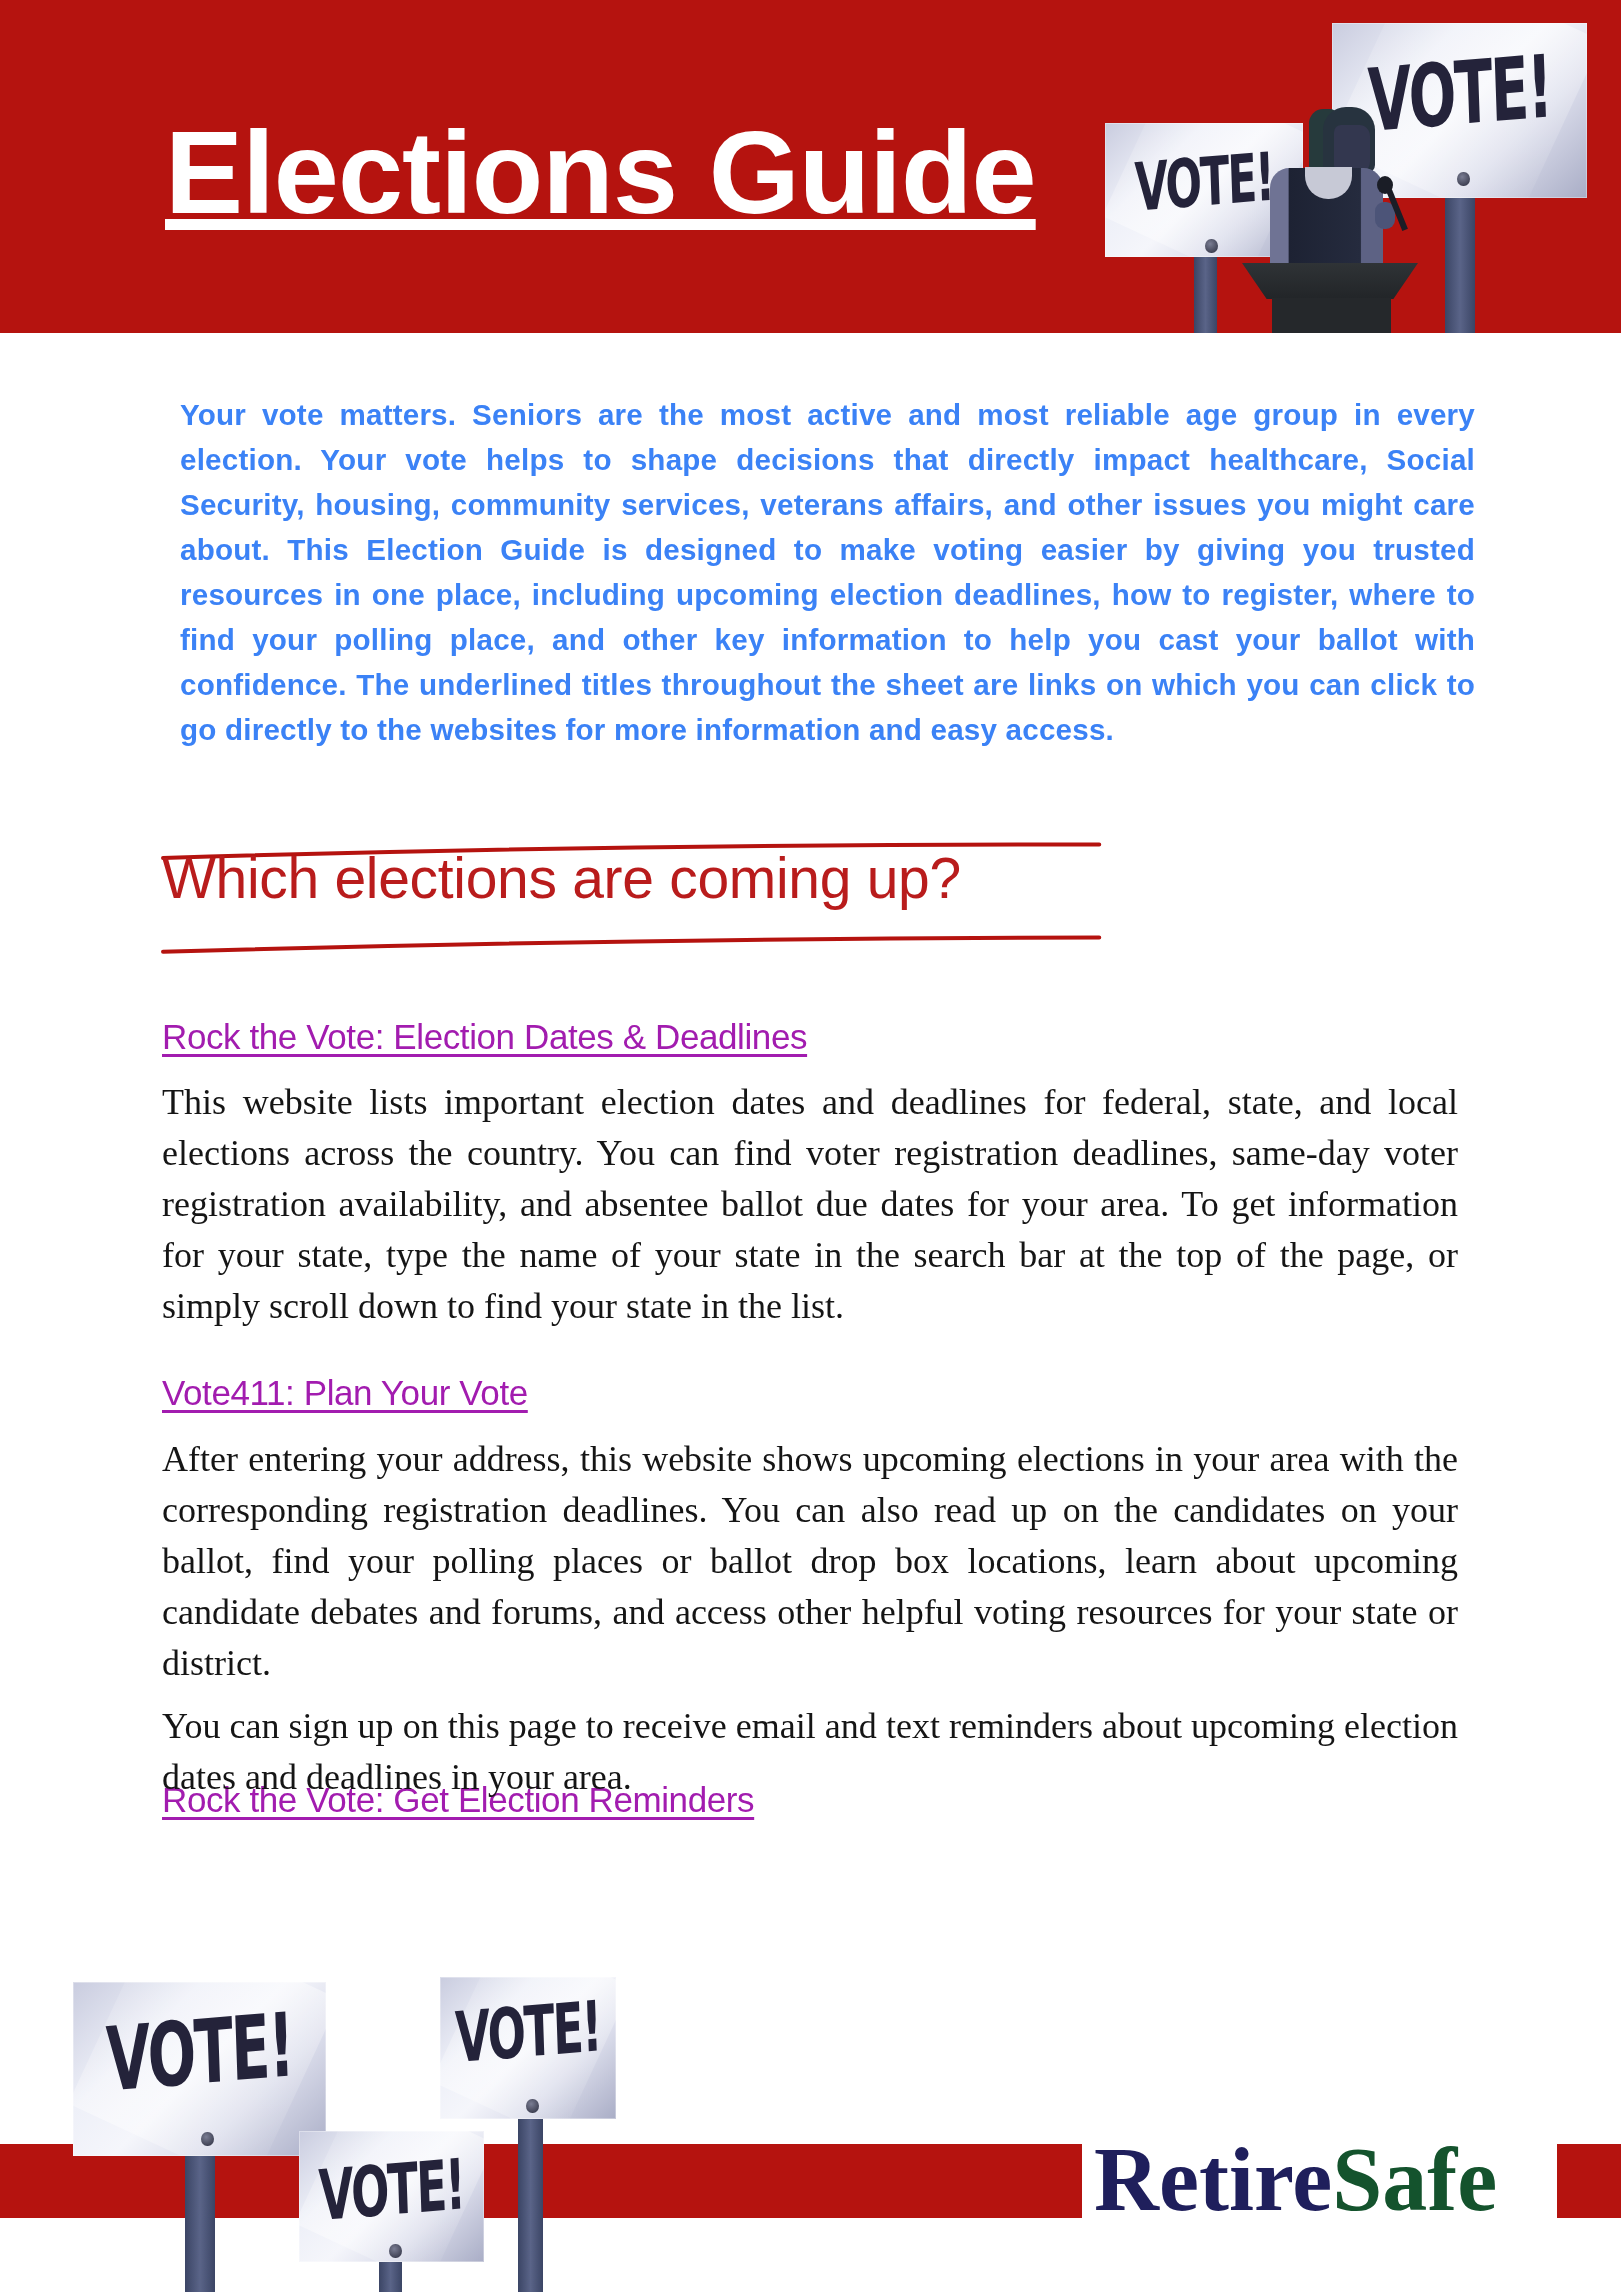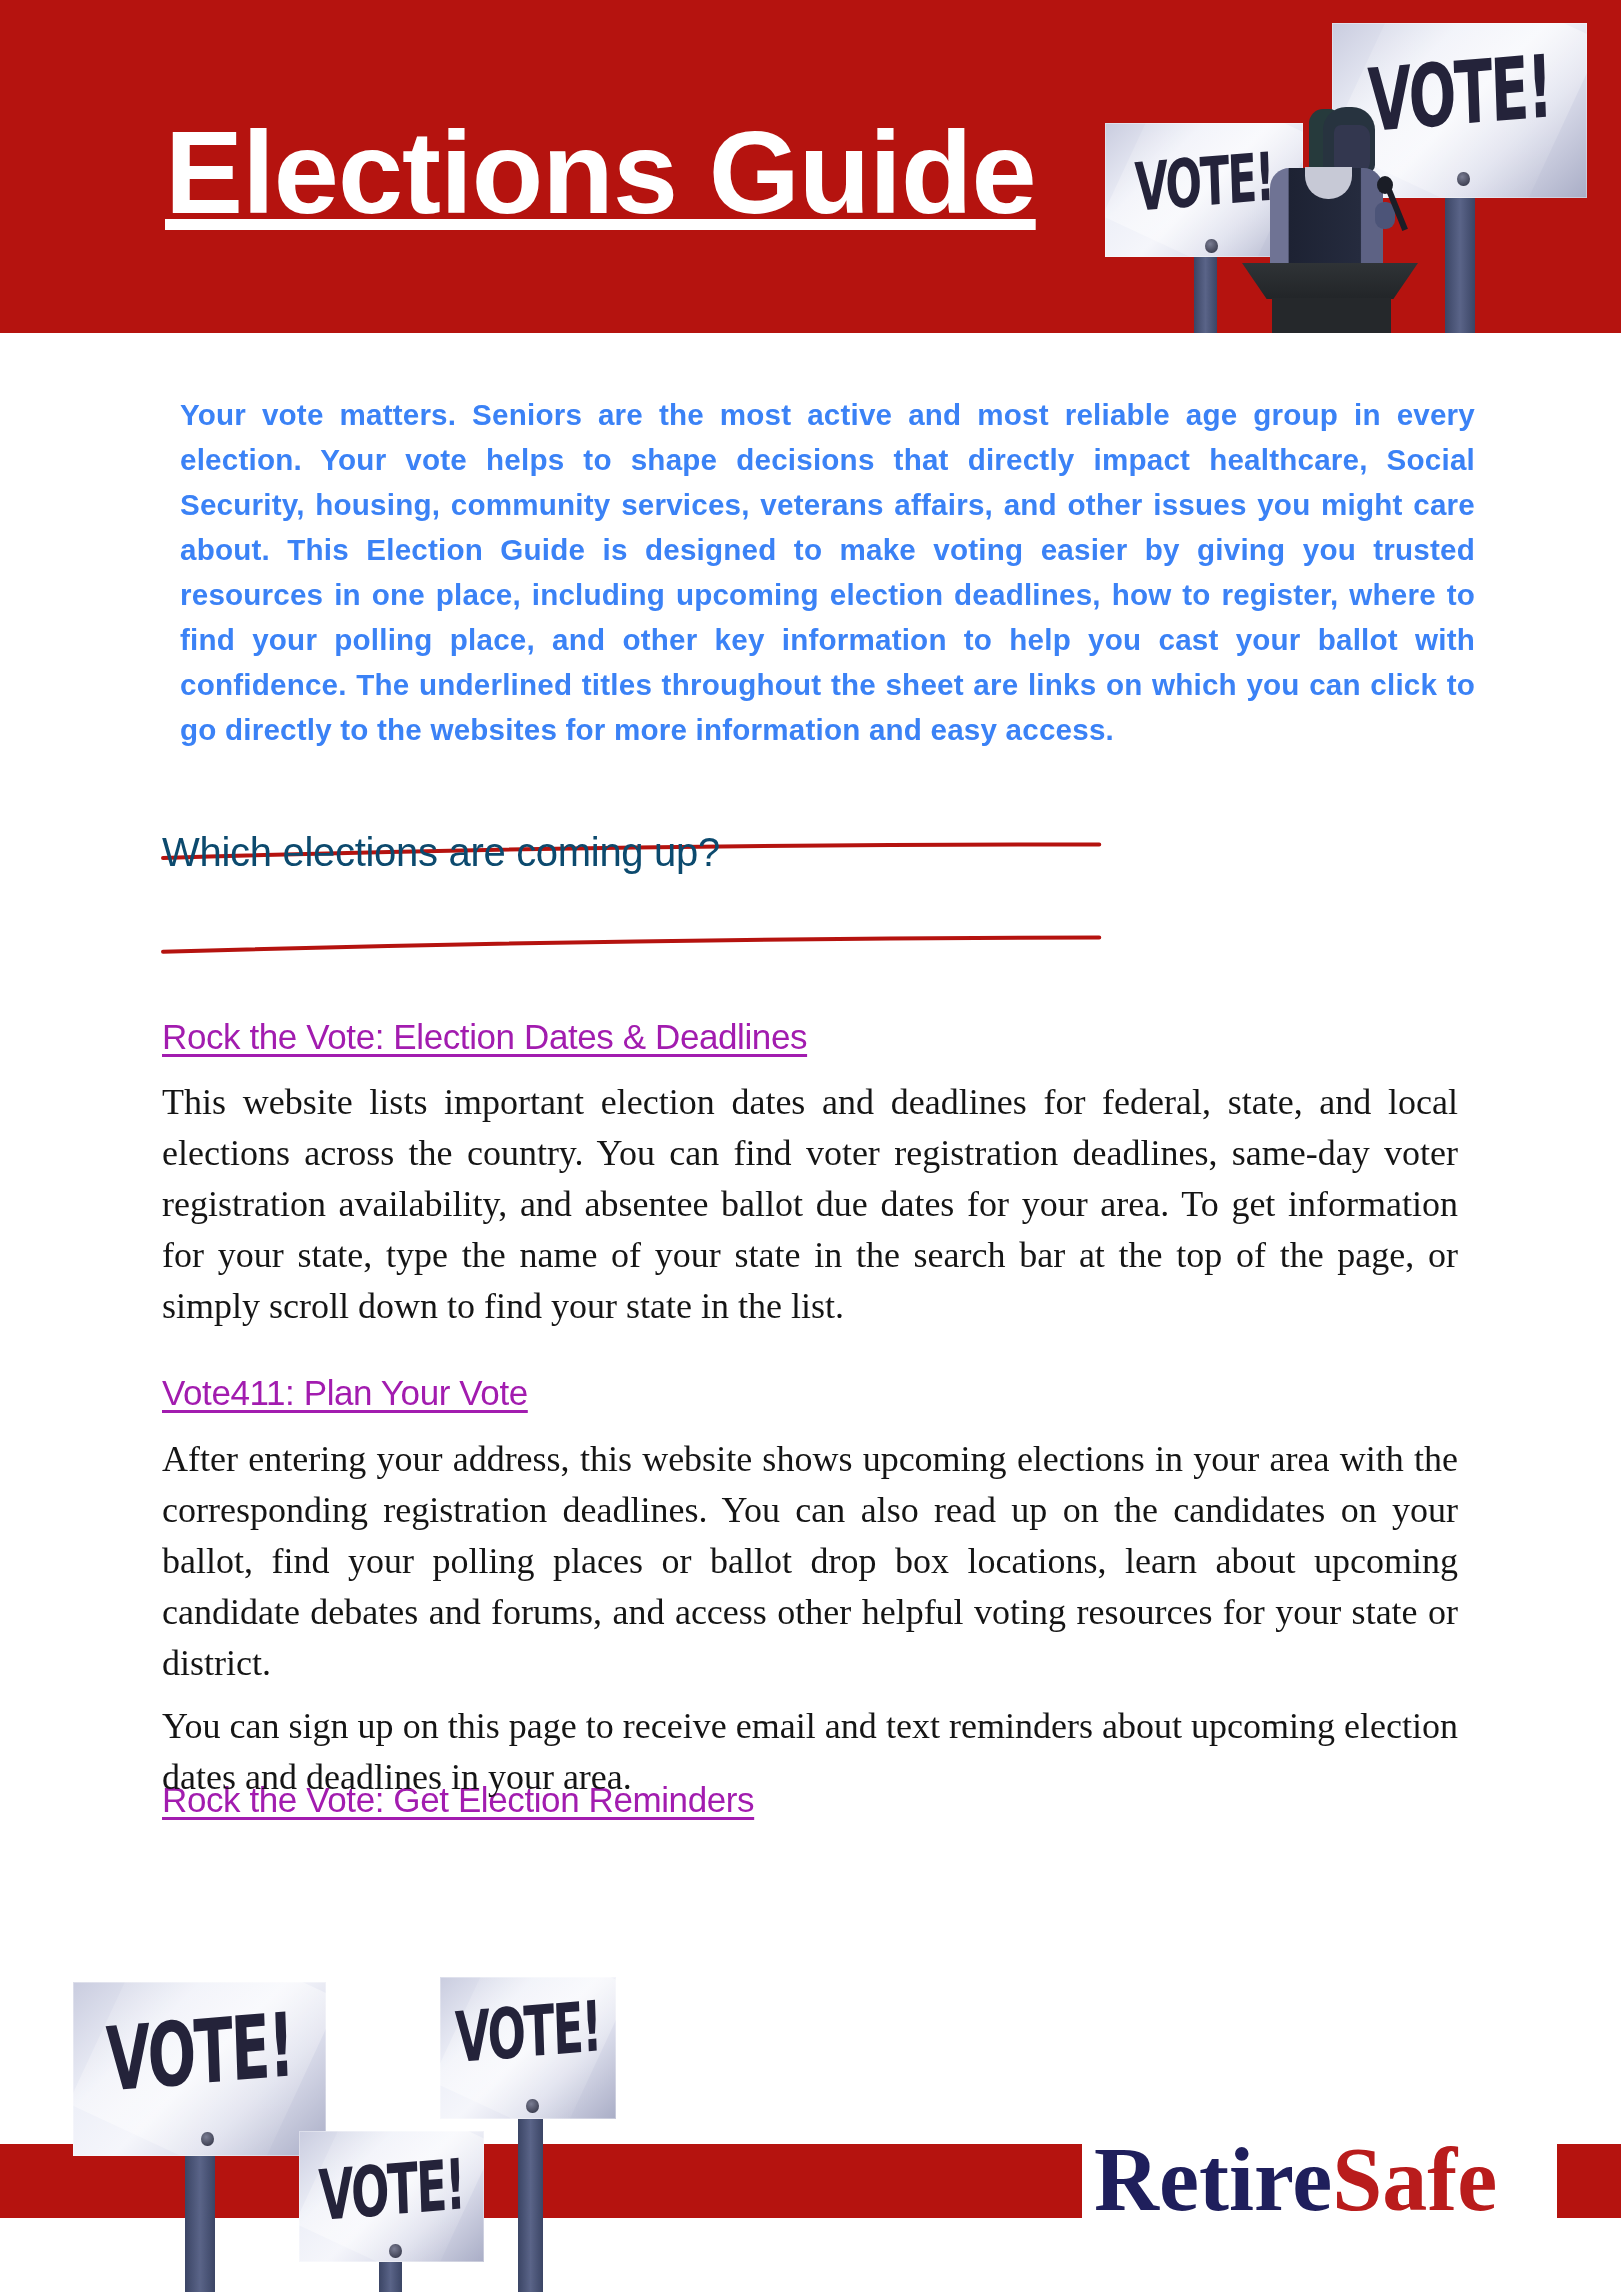--- a/index.html
+++ b/index.html
@@ -79,23 +79,23 @@
   .intro {
     left: 164px; top: 376px; width: 1295px; margin: 16px;
     font-family: "Liberation Sans", sans-serif; font-weight: 700;
     font-size: 29.6px; line-height: 45px; text-align: justify; color: #3b82f6;
     letter-spacing: 0.2px;
   }
 
   
   .section-rule-svg { left: 0; top: 833px; }
   .section-heading {
-    left: 162px; top: 818px; margin: 0;
+    left: 162px; top: 844px; margin: 0;
     font-family: "Liberation Sans", sans-serif; font-weight: 400;
-    font-size: 40px; line-height: 68px; color: #0c4a6e; white-space: nowrap;
+    font-size: 57px; line-height: 68px; color: #b91c1c; white-space: nowrap;
     letter-spacing: -0.3px;
   }
 
   
   .resource-link {
     left: 162px; margin: 0;
     font-family: "Liberation Sans", sans-serif; font-weight: 400;
     font-size: 35px; line-height: 41px; color: #a21caf;
     text-decoration: underline; text-decoration-thickness: 2.7px; text-underline-offset: 4.5px;
     white-space: nowrap; letter-spacing: -0.4px;
@@ -109,21 +109,21 @@
 
   
   .footer-band-left { left: 0; top: 2144px; width: 1082px; height: 74px; background: #b5130f; }
   .footer-band-right { left: 1557px; top: 2144px; width: 64px; height: 74px; background: #b5130f; }
   .logo {
     left: 1094px; top: 2130px; margin: 0;
     font-family: "Liberation Serif", "DejaVu Serif", serif; font-weight: 700;
     font-size: 90px; line-height: 99px; white-space: nowrap; letter-spacing: 0px;
   }
   .logo-retire { color: #1f1f5c; }
-  .logo-safe { color: #b91c1c; }
+  .logo-safe { color: #14532d; }
 </style>
 </head>
 <body>
 
 <div class="abs header-band"></div>
 <h1 class="abs header-title">Elections Guide</h1>
 
 <div>
 
   <div class="abs pole" style="left:1194px;top:255px;width:23px;height:78px;"></div>

